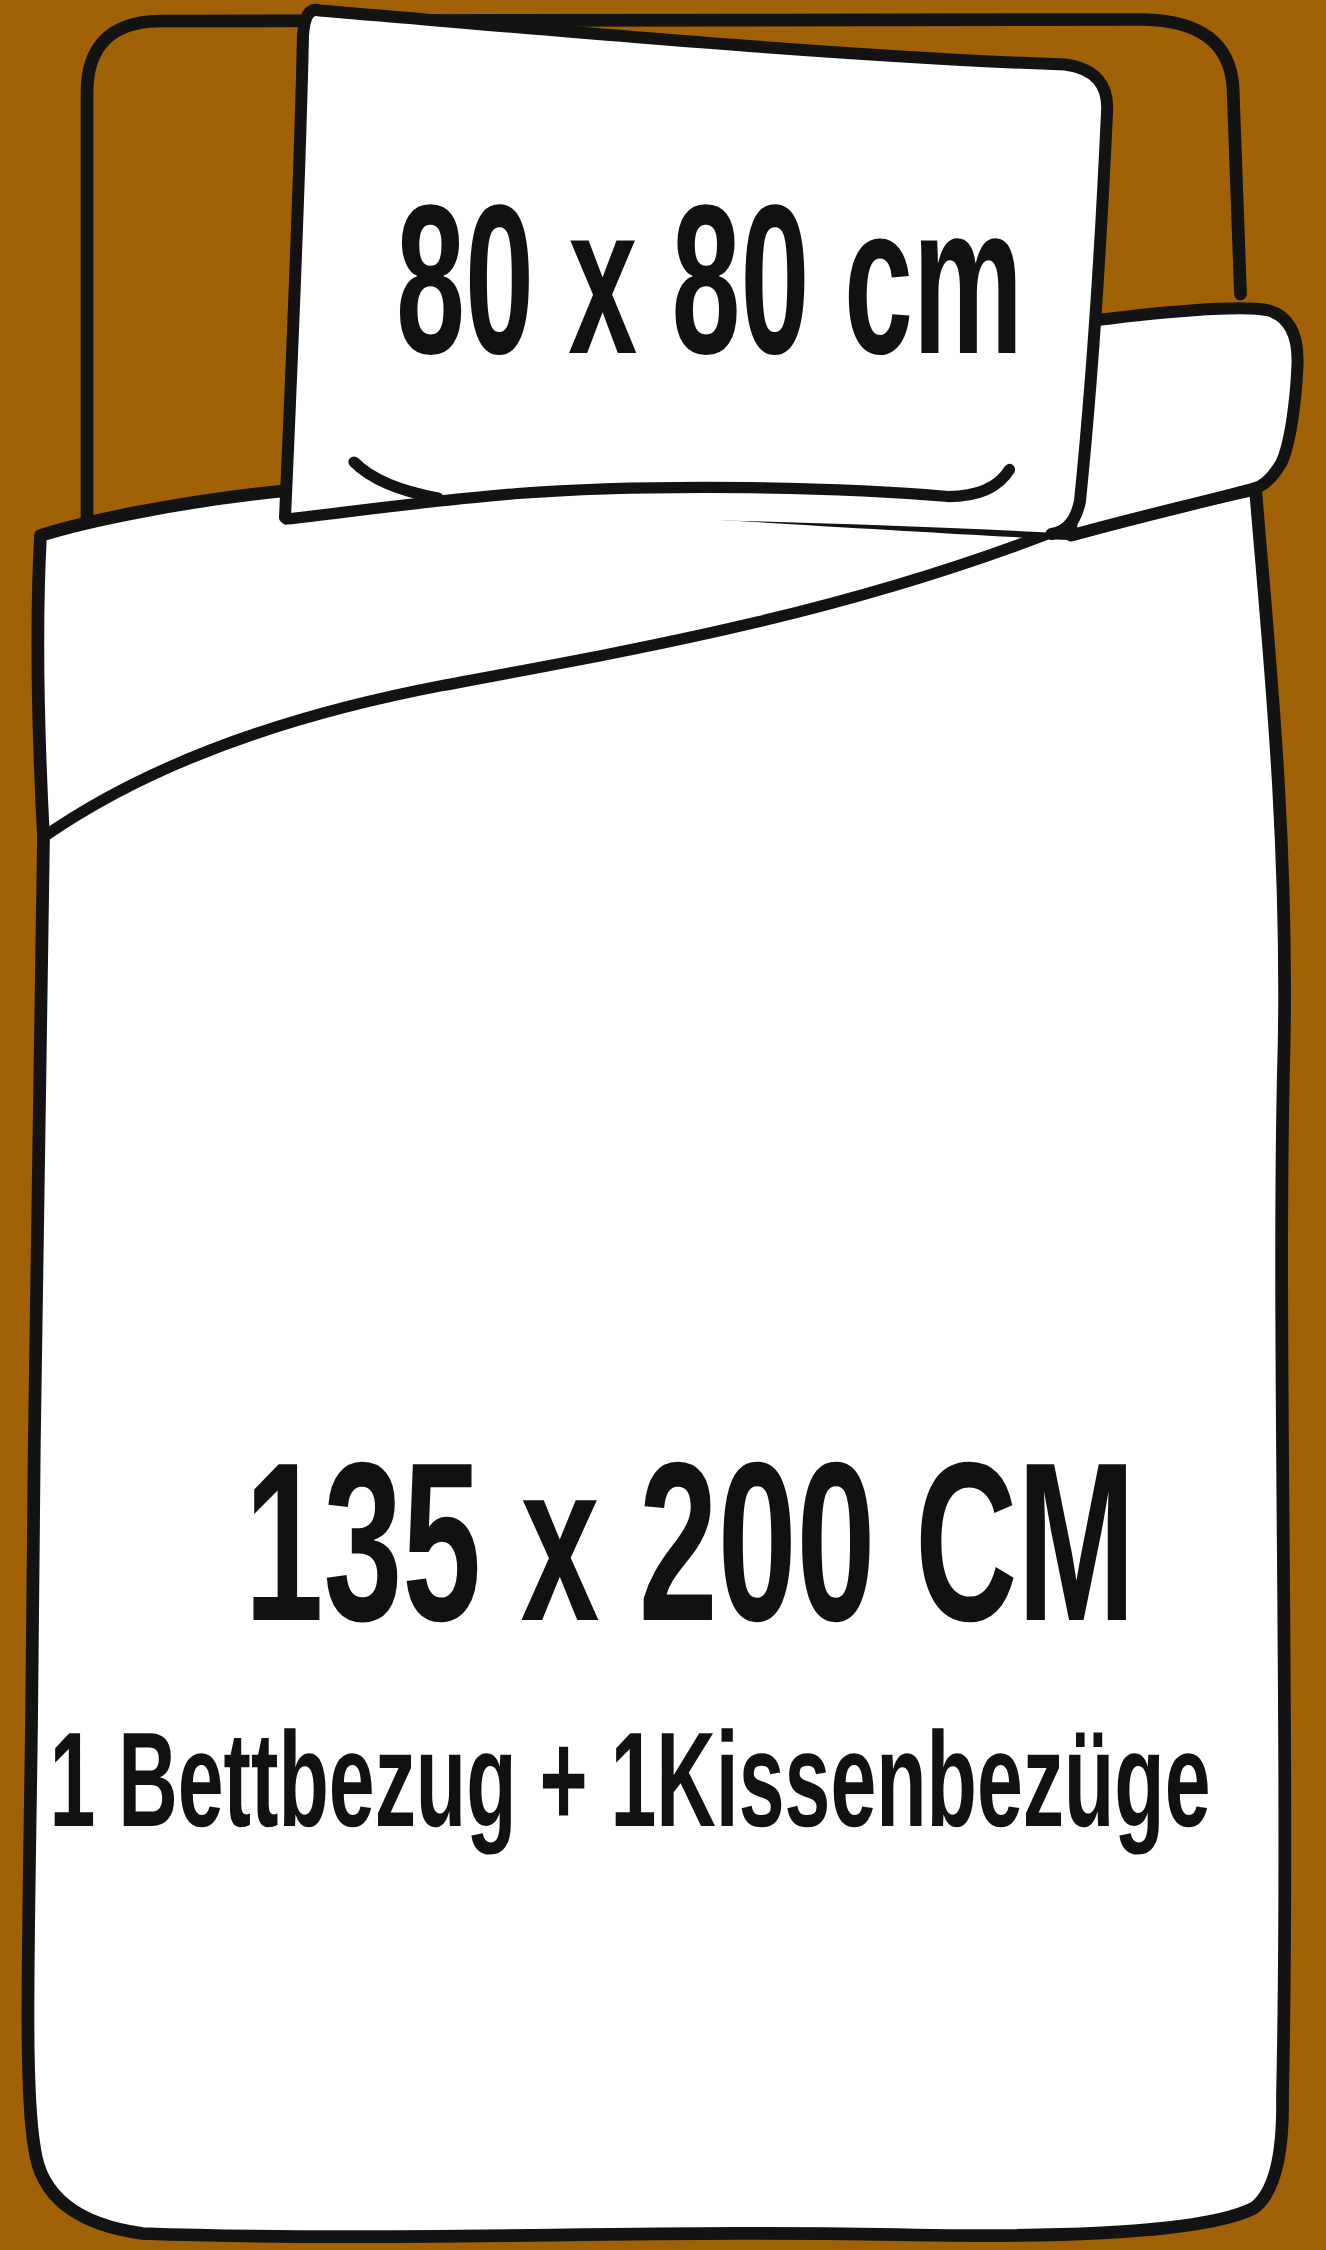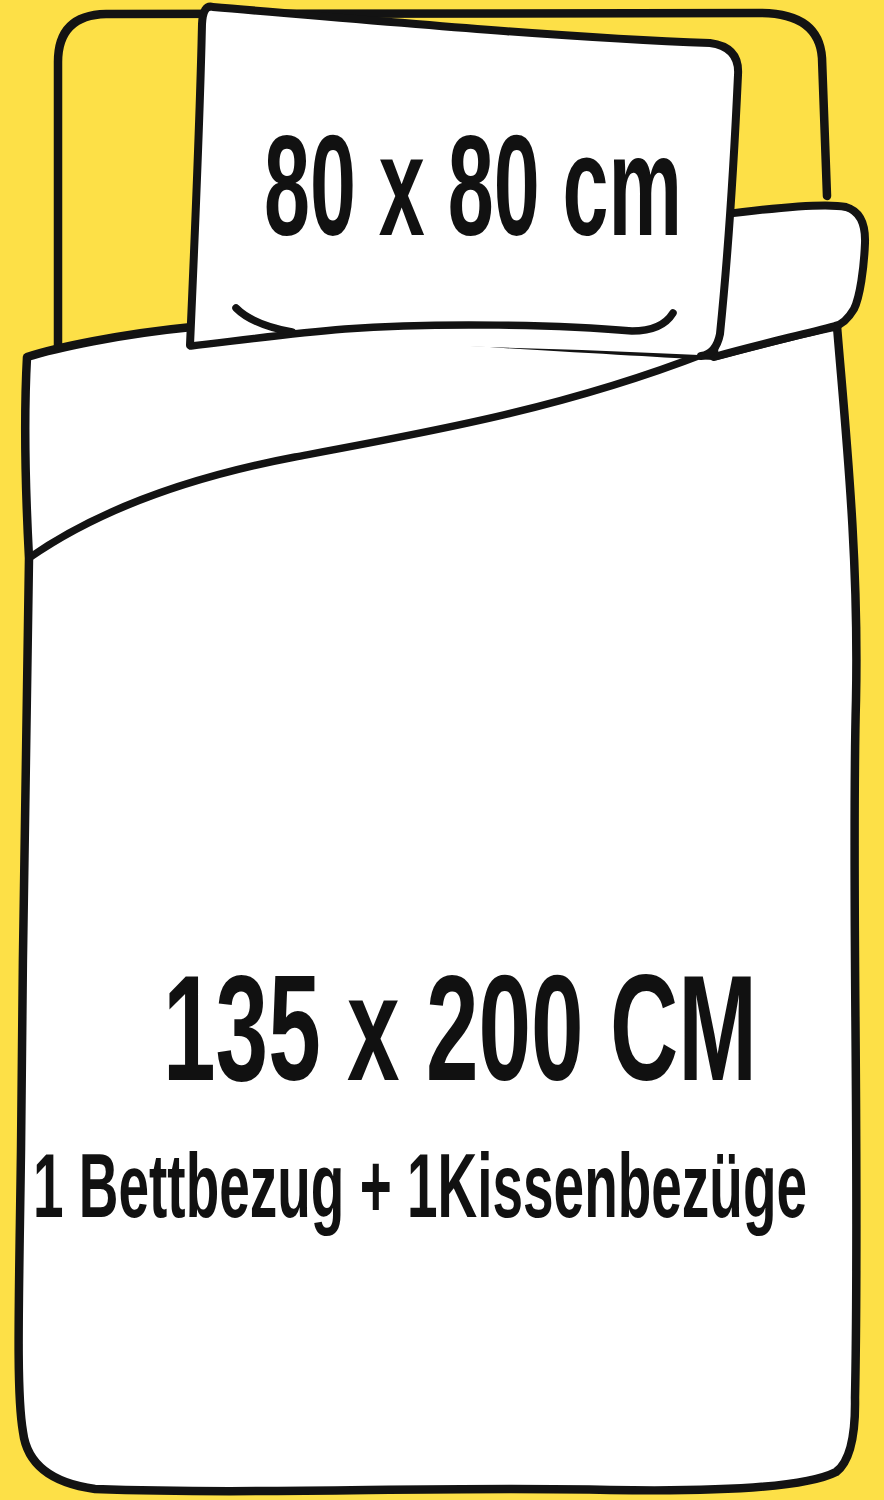--- a/index.html
+++ b/index.html
@@ -4,21 +4,21 @@
 <style>
   html, body {
     margin: 0;
     padding: 0;
     background: #ffffff;
   }
   .stage {
     position: relative;
     width: 884px;
     height: 1500px;
-    background: #fde047;
+    background: #a16207;
     overflow: hidden;
     font-family: "Liberation Sans", sans-serif;
   }
   .stage svg {
     position: absolute;
     inset: 0;
     display: block;
   }
   .outline {
     fill: none;

